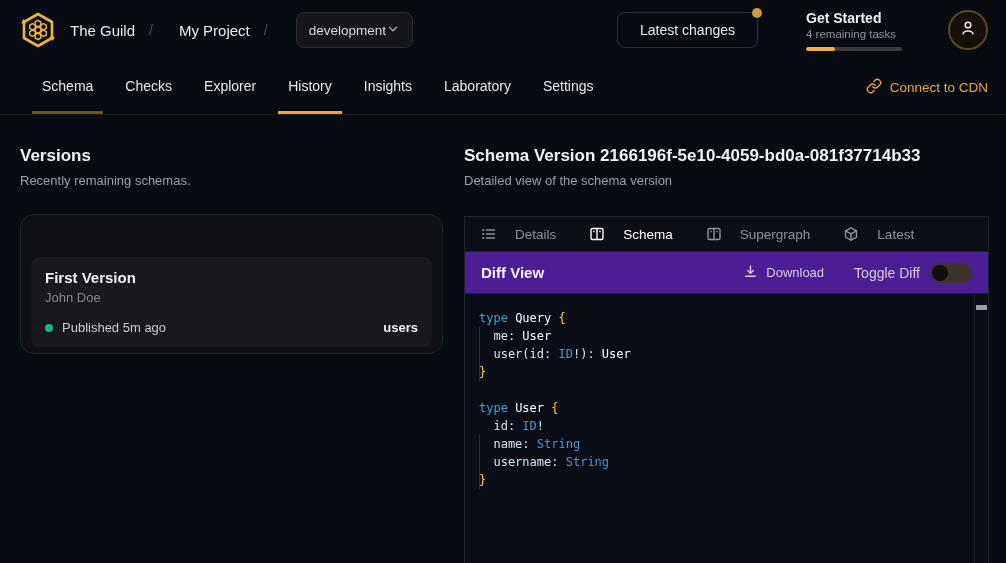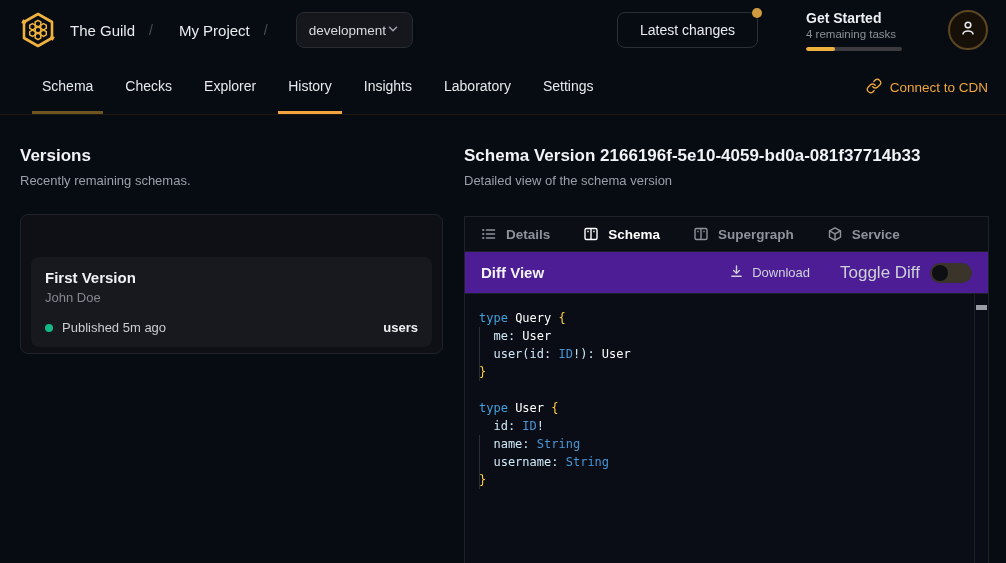--- a/index.html
+++ b/index.html
@@ -46,44 +46,44 @@
   .nav-tab.u-active { border-bottom-color:#f0a33f; }
   .cdn-link { position:absolute; right:18px; top:0; bottom:0; display:flex; align-items:center;
     gap:8px; color:#f0a63c; font-size:13.5px; cursor:pointer; }
   
   .main { display:flex; height:448px; }
   .left-col { width:463px; flex:0 0 auto; padding:31px 20px 0 20px; }
   .right-col { flex:1; padding:31px 17px 0 1px; display:flex; flex-direction:column; }
   .section-title { font-size:17px; font-weight:700; color:#f2f3f6; }
   .section-sub { font-size:13px; color:#9aa0a8; margin-top:7px; }
   
-  .versions-card { margin-top:26px; border:1px solid #202229; border-radius:8px;
+  .versions-card { margin-top:26px; border:1px solid #202229; border-radius:14px;
     background:#0e1015; padding:10px; height:140px; }
   .version-item { margin-top:32px; background:#17191e; border-radius:8px;
     padding:12px 14px; cursor:pointer; }
   .vi-name { font-size:15px; font-weight:700; color:#f0f1f4; }
   .vi-author { font-size:13px; color:#84888f; margin-top:4px; }
   .vi-row { margin-top:15px; display:flex; align-items:center; }
   .vi-dot { width:8px; height:8px; border-radius:50%; background:#12b886; }
   .vi-status { font-size:13px; color:#c9ccd1; margin-left:9px; }
   .vi-service { margin-left:auto; font-size:13px; font-weight:700; color:#edeff2; }
   
   .panel { margin-top:28px; flex:1; display:flex; flex-direction:column;
     border:1px solid #1f222a; border-bottom:0; background:#0b0e14; }
   .panel-tabs { height:35px; flex:0 0 auto; display:flex; align-items:center;
     padding:0 16px; gap:33px; border-bottom:1px solid #1d2026; }
-  .ptab { display:flex; align-items:center; gap:9px; font-size:13.5px; color:#8d929b;
-    cursor:pointer;font-weight:bold; }
+  .ptab { display:flex; align-items:center; gap:18px; font-size:13.5px; color:#8d929b;
+    cursor:pointer; }
   .ptab.active { color:#ffffff; }
   .diff-header { height:42px; flex:0 0 auto; display:flex; align-items:center;
     padding:0 16px; background:#4c1d95; border-bottom:1px solid #1d2026; }
   .diff-title { font-size:15px; font-weight:700; color:#f2f3f6; }
   .dl-group { margin-left:auto; display:flex; align-items:center; gap:8px;
     color:#ced2d8; font-size:13px; cursor:pointer; }
-  .toggle-label { margin-left:30px; font-size:17px; color:#ced2d8; }
+  .toggle-label { margin-left:30px; font-size:14px; color:#ced2d8; }
   .switch { margin-left:10px; width:42px; height:20px; border-radius:10px;
     background:#3a342b; position:relative; cursor:pointer; }
   .switch .knob { position:absolute; top:2px; left:2px; width:16px; height:16px;
     border-radius:50%; background:#0e0f13; }
   
   .code { position:relative; flex:1; background:#0a0d15; overflow:hidden;
     font-family:"DejaVu Sans Mono", monospace; font-size:12px; line-height:18px;
     padding:15px 16px 0 14px; }
   .code-line { height:18px; white-space:pre; }
   .tk-kw { color:#41a0da; }
@@ -230,21 +230,21 @@
             <span>Supergraph</span>
           </div>
           <div class="ptab">
             <span style="display: flex;">
               <svg width="16" height="16" viewBox="0 0 16 16" fill="none" stroke="currentColor" stroke-width="1.4" stroke-linejoin="round">
                 <path d="M8 1.8l5.5 3v6.4l-5.5 3-5.5-3V4.8z"></path>
                 <path d="M2.5 4.8L8 7.8l5.5-3"></path>
                 <path d="M8 7.8v6.4"></path>
               </svg>
             </span>
-            <span>Service</span>
+            <span>Latest</span>
           </div>
         </div>
 
       <div class="diff-header">
         <span class="diff-title">Diff View</span>
         <div class="dl-group">
           <span>
             <svg width="15" height="15" viewBox="0 0 16 16" fill="none" stroke="currentColor" stroke-width="1.5" stroke-linecap="round" stroke-linejoin="round">
               <path d="M8 2v7.5"></path>
                 <path d="M5 7l3 3 3-3"></path>

